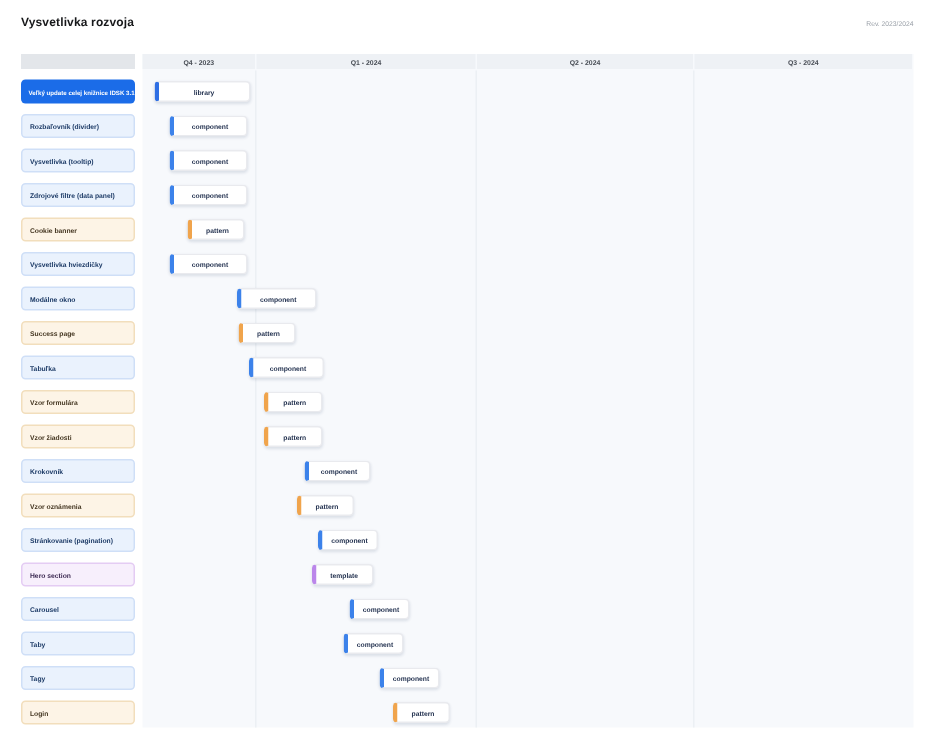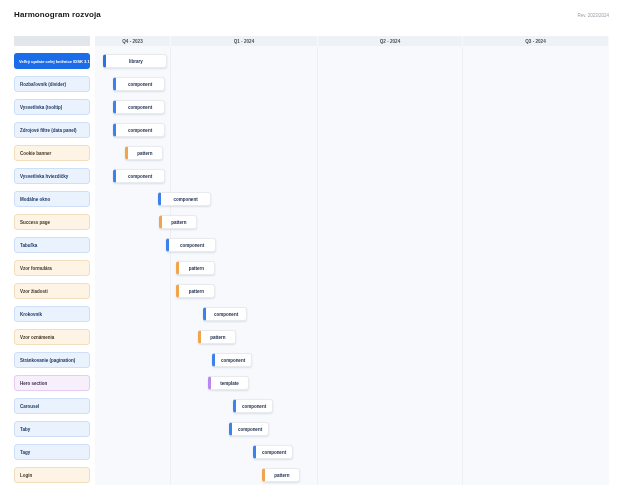--- a/index.html
+++ b/index.html
@@ -29,21 +29,21 @@
        box-shadow:0 1px 2px rgba(20,40,80,.12);box-sizing:border-box;}
   .bar.library{border-left-color:#2f6fe4;}
   .bar.component{border-left-color:#3c82ea;}
   .bar.pattern{border-left-color:#f0a44c;}
   .bar.template{border-left-color:#bb86ea;}
 </style>
 </head>
 <body>
 
 <div id="canvas">
-  <div class="page-title">Harmonogram rozvoja</div>
+  <div class="page-title">Vysvetlivka rozvoja</div>
   <div class="revision">Rev. 2023/2024</div>
 
   <div class="timeline"></div>
   <div id="separators">
       <div class="vline" style="left: 170px;"></div>
       <div class="vline" style="left: 317px;"></div>
       <div class="vline" style="left: 462px;"></div>
     </div>
 
   <div class="corner"></div>

